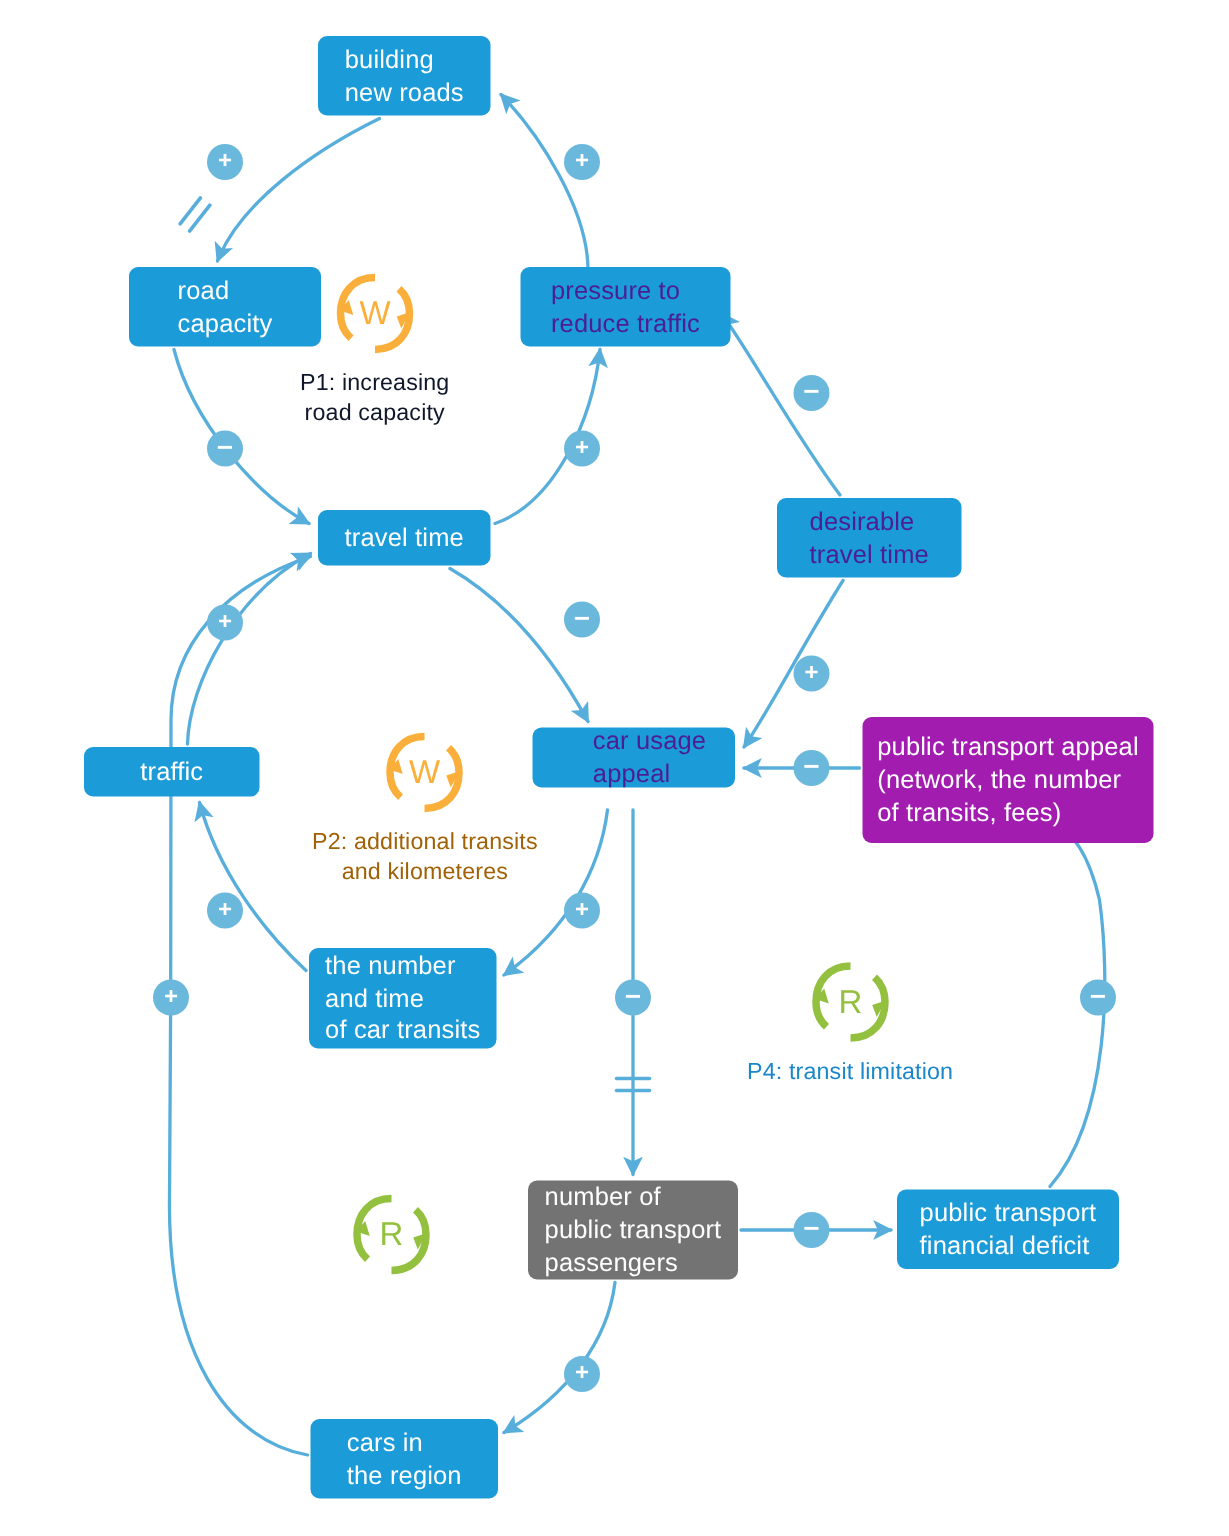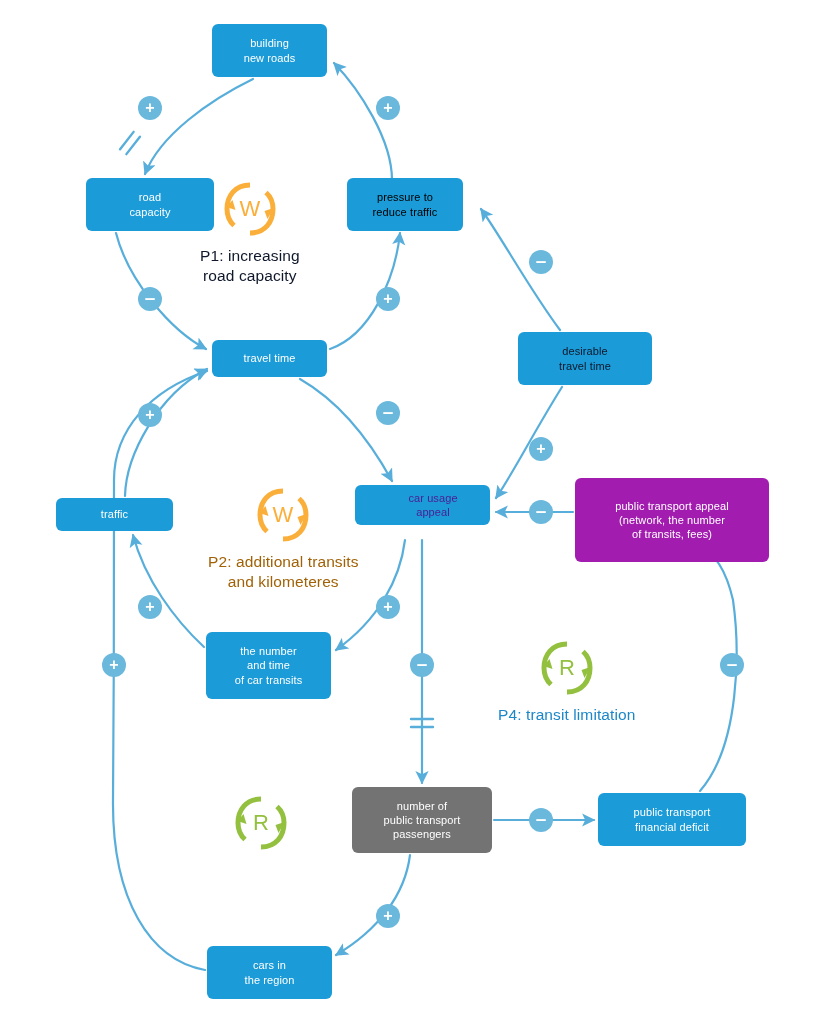--- a/index.html
+++ b/index.html
@@ -27,22 +27,22 @@
   }
   .node {
     position: absolute;
     box-sizing: border-box;
     background: #1b9bd7;
     border-radius: 6px;
     color: #ffffff;
     display: flex;
     align-items: center;
     justify-content: center;
-    text-align: center;
-    font-size: 11px;
+    text-align: left;
+    font-size: 17px;
     line-height: 1.28;
     letter-spacing: 0.1px;
     z-index: 3;
     padding: 4px 8px;
   }
   .loop {
     position: absolute;
     z-index: 2;
     display: flex;
     flex-direction: column;
@@ -124,28 +124,28 @@
 
   <div id="nodes-layer">
       <div class="node" style="left: 212px; top: 24px; width: 115px; height: 53px; background: rgb(27, 155, 215); color: rgb(255, 255, 255);">
         <span style="white-space: pre-line;">building
 new roads</span>
       </div>
       <div class="node" style="left: 50px; top: 178px; width: 128px; height: 53px; background: rgb(27, 155, 215); color: rgb(255, 255, 255); margin-left: 36px;">
         <span style="white-space: pre-line;">road
 capacity</span>
       </div>
-      <div class="node" style="left: 347px; top: 178px; width: 116px; height: 53px; background: rgb(27, 155, 215); color: #000000;">
+      <div class="node" style="left: 347px; top: 178px; width: 140px; height: 53px; background: rgb(27, 155, 215); color: #4c1d95;">
         <span style="white-space: pre-line;">pressure to
 reduce traffic</span>
       </div>
       <div class="node" style="left: 212px; top: 340px; width: 115px; height: 37px; background: rgb(27, 155, 215); color: rgb(255, 255, 255);">
         <span style="white-space: pre-line;">travel time</span>
       </div>
-      <div class="node" style="left: 518px; top: 332px; width: 134px; height: 53px; background: rgb(27, 155, 215); color: #0f172a;">
+      <div class="node" style="left: 518px; top: 332px; width: 123px; height: 53px; background: rgb(27, 155, 215); color: #4c1d95;">
         <span style="white-space: pre-line;">desirable
 travel time</span>
       </div>
       <div class="node" style="left: 56px; top: 498px; width: 117px; height: 33px; background: rgb(27, 155, 215); color: rgb(255, 255, 255);">
         <span style="white-space: pre-line;">traffic</span>
       </div>
       <div class="node" style="left: 355px; top: 485px; width: 135px; height: 40px; background: rgb(27, 155, 215); color: #4c1d95; padding-left: 29px;">
         <span style="white-space: pre-line;">car usage
 appeal</span>
       </div>

